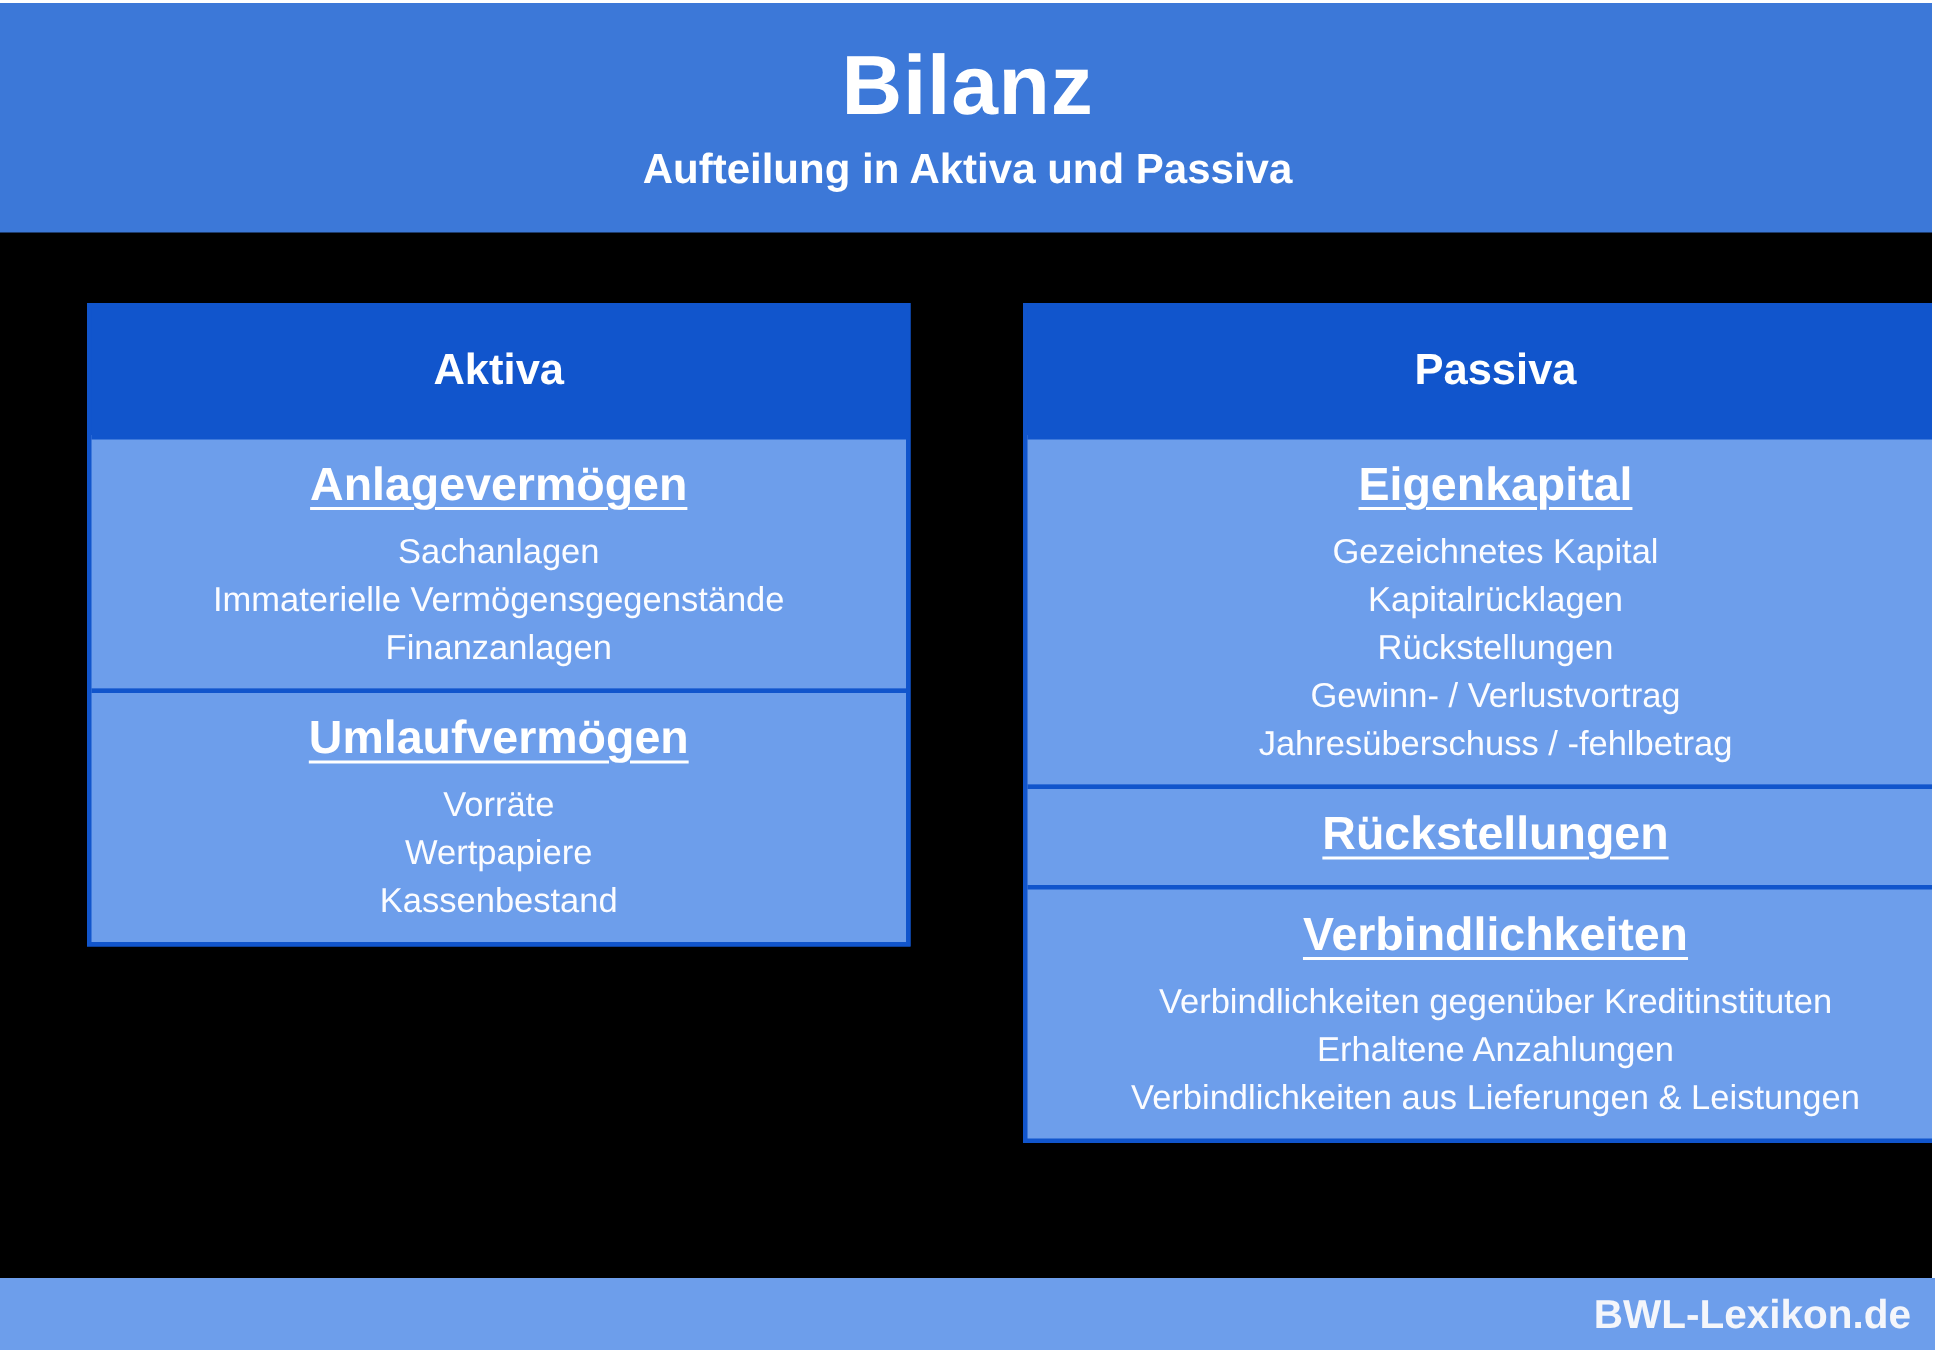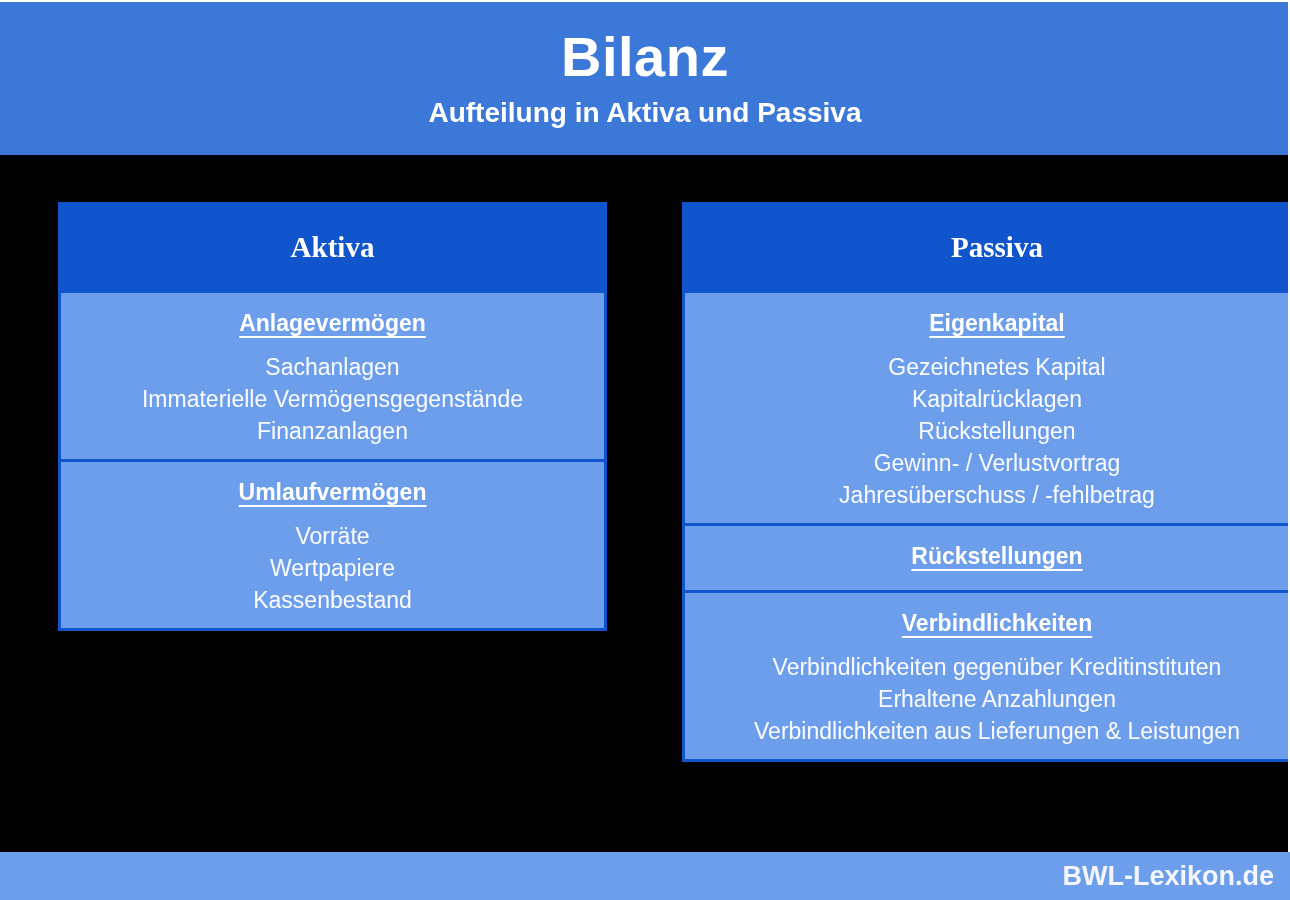--- a/index.html
+++ b/index.html
@@ -36,30 +36,30 @@
   .column{
     position:absolute;top:202px;width:630px;
     border:3px solid var(--dark);
     background:var(--dark);
   }
   .column.left{left:58px;width:549px;}
   .column.right{left:682px;}
   .col-header{
     height:85px;background:var(--dark);
     display:flex;align-items:center;justify-content:center;
-    font-size:29px;font-weight:700;font-family:Liberation Serif, serif;
+    font-size:29px;font-weight:700;
   }
   .section{
     background:var(--light);
     border-top:3px solid var(--dark);
     padding:8px 12px 12px;
     text-align:center;
   }
   .section-title{
-    font-size:23px;font-weight:700;
+    font-size:31px;font-weight:700;
     line-height:44px;
     text-decoration:underline;
     text-underline-offset:5px;
     text-decoration-thickness:2px;
     margin-bottom:6px;
   }
   .section.empty .section-title{margin-bottom:0;}
   .item{
     font-size:23px;line-height:32px;color:#fbfcff;
     margin:0 auto;

